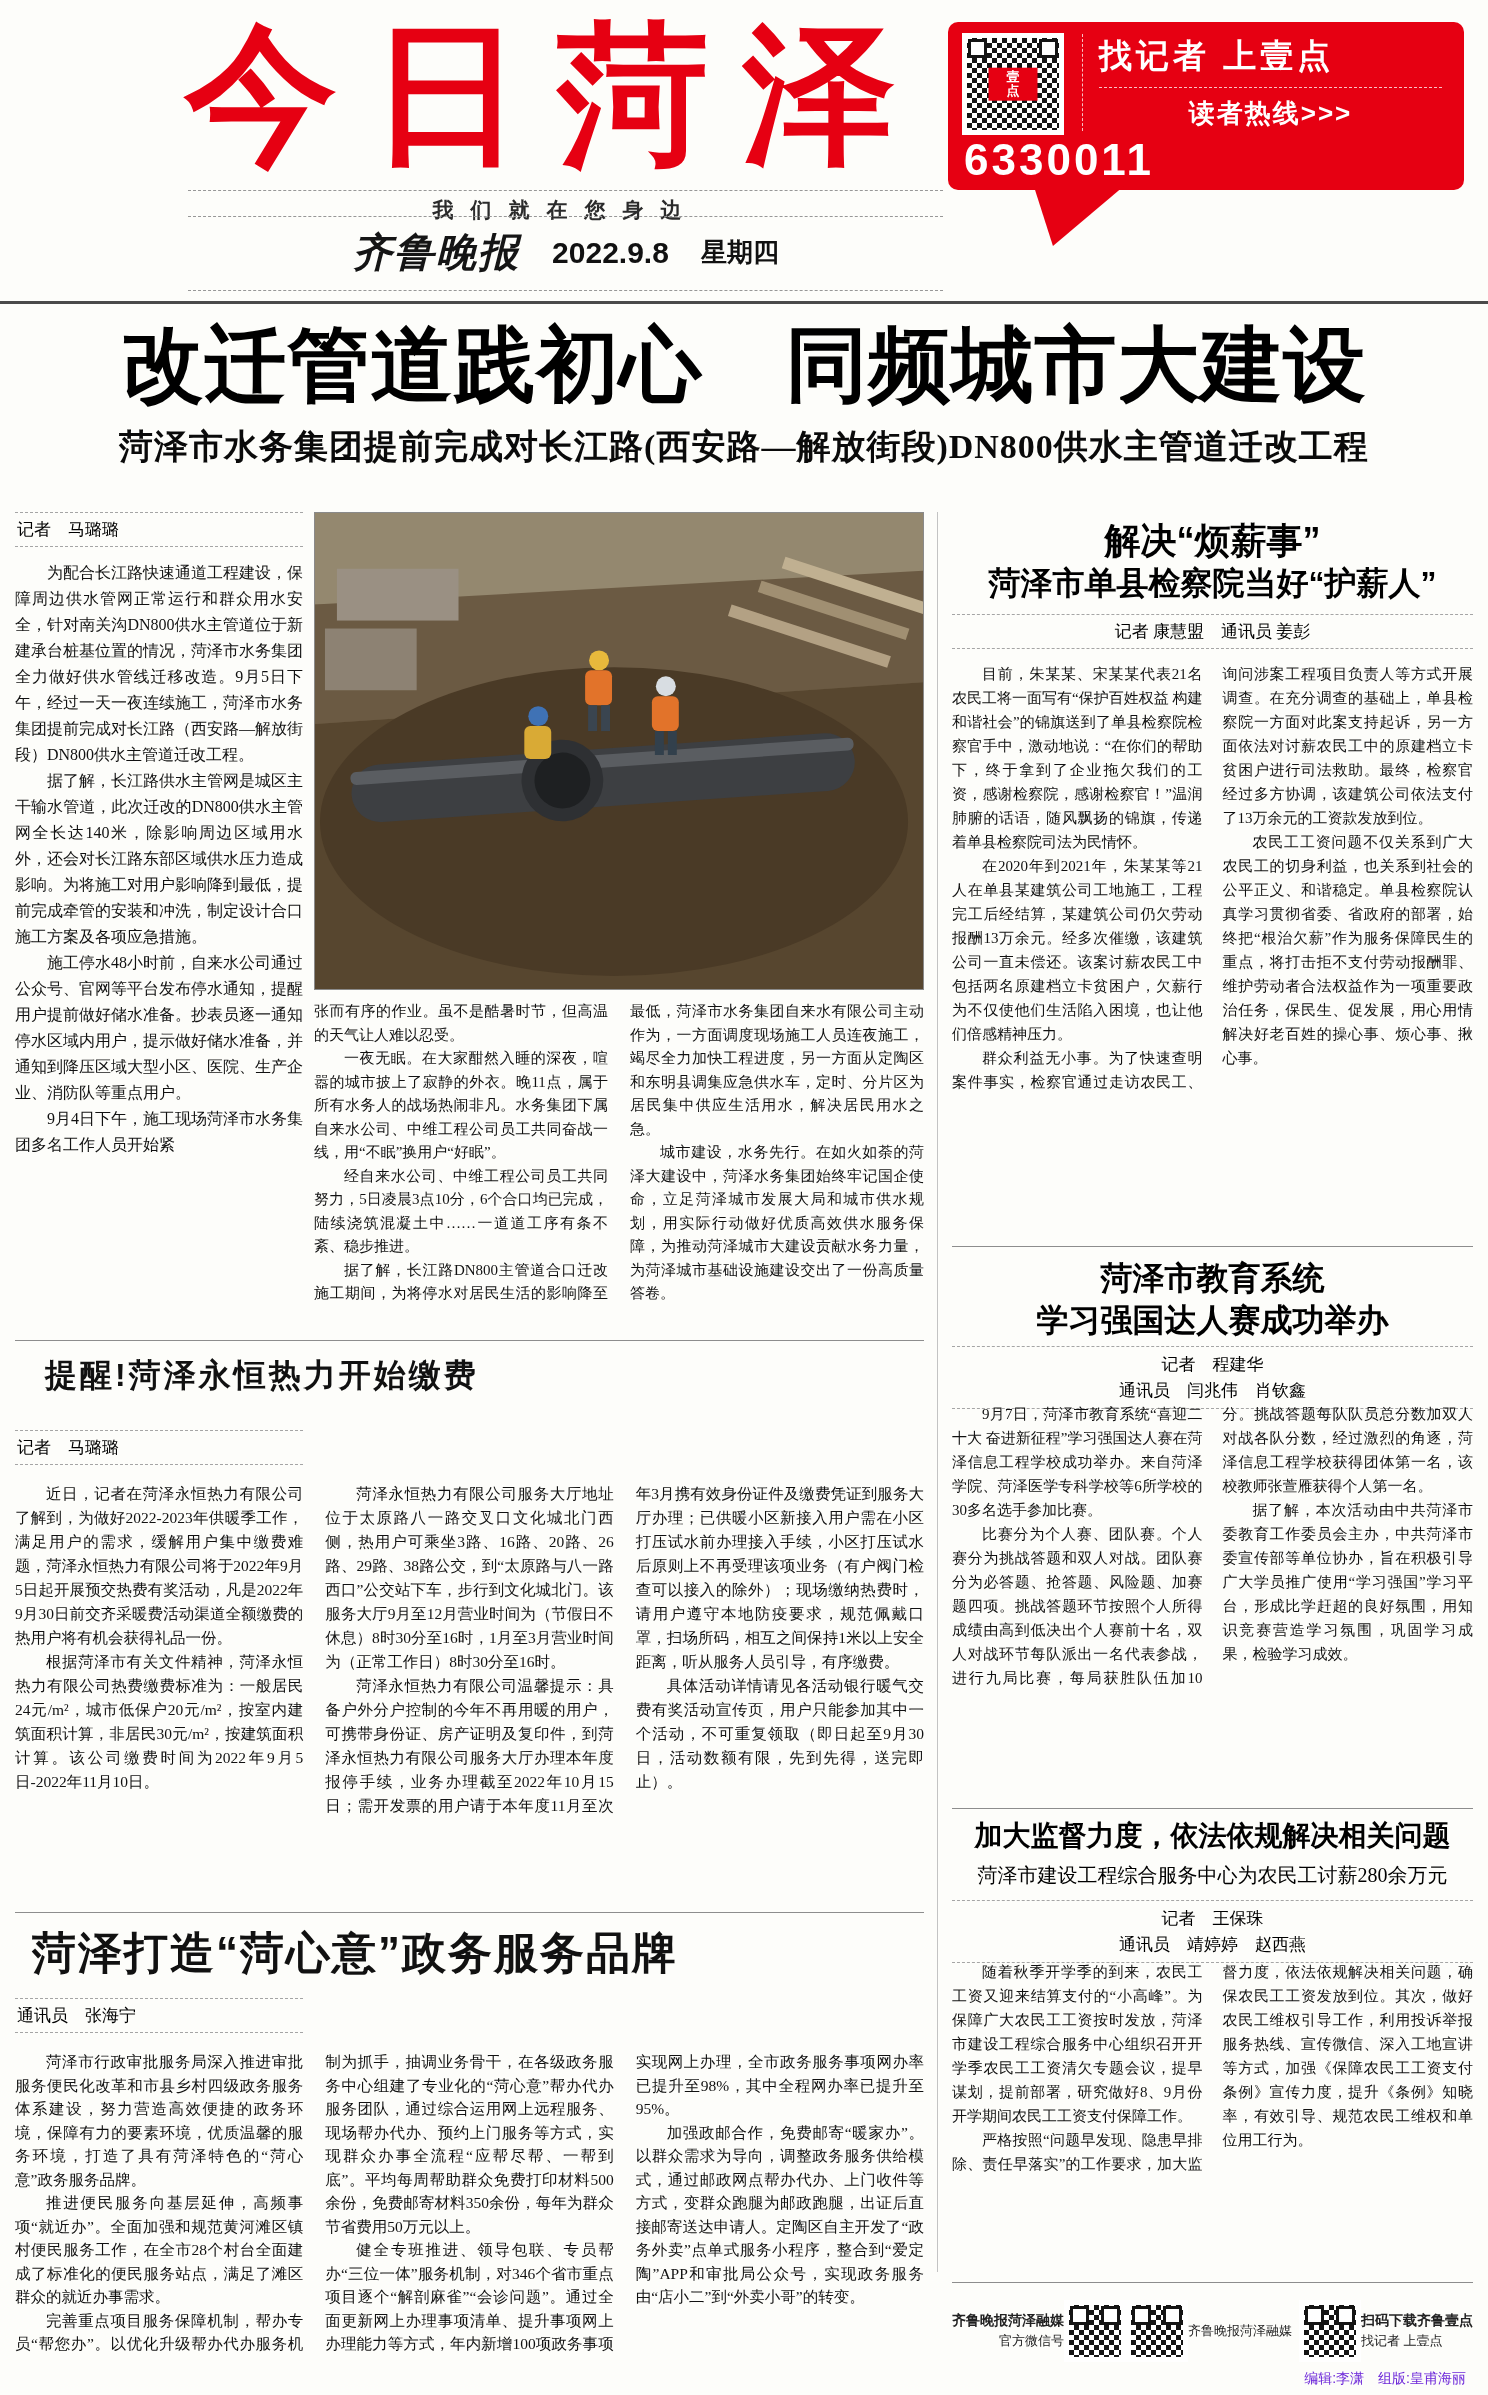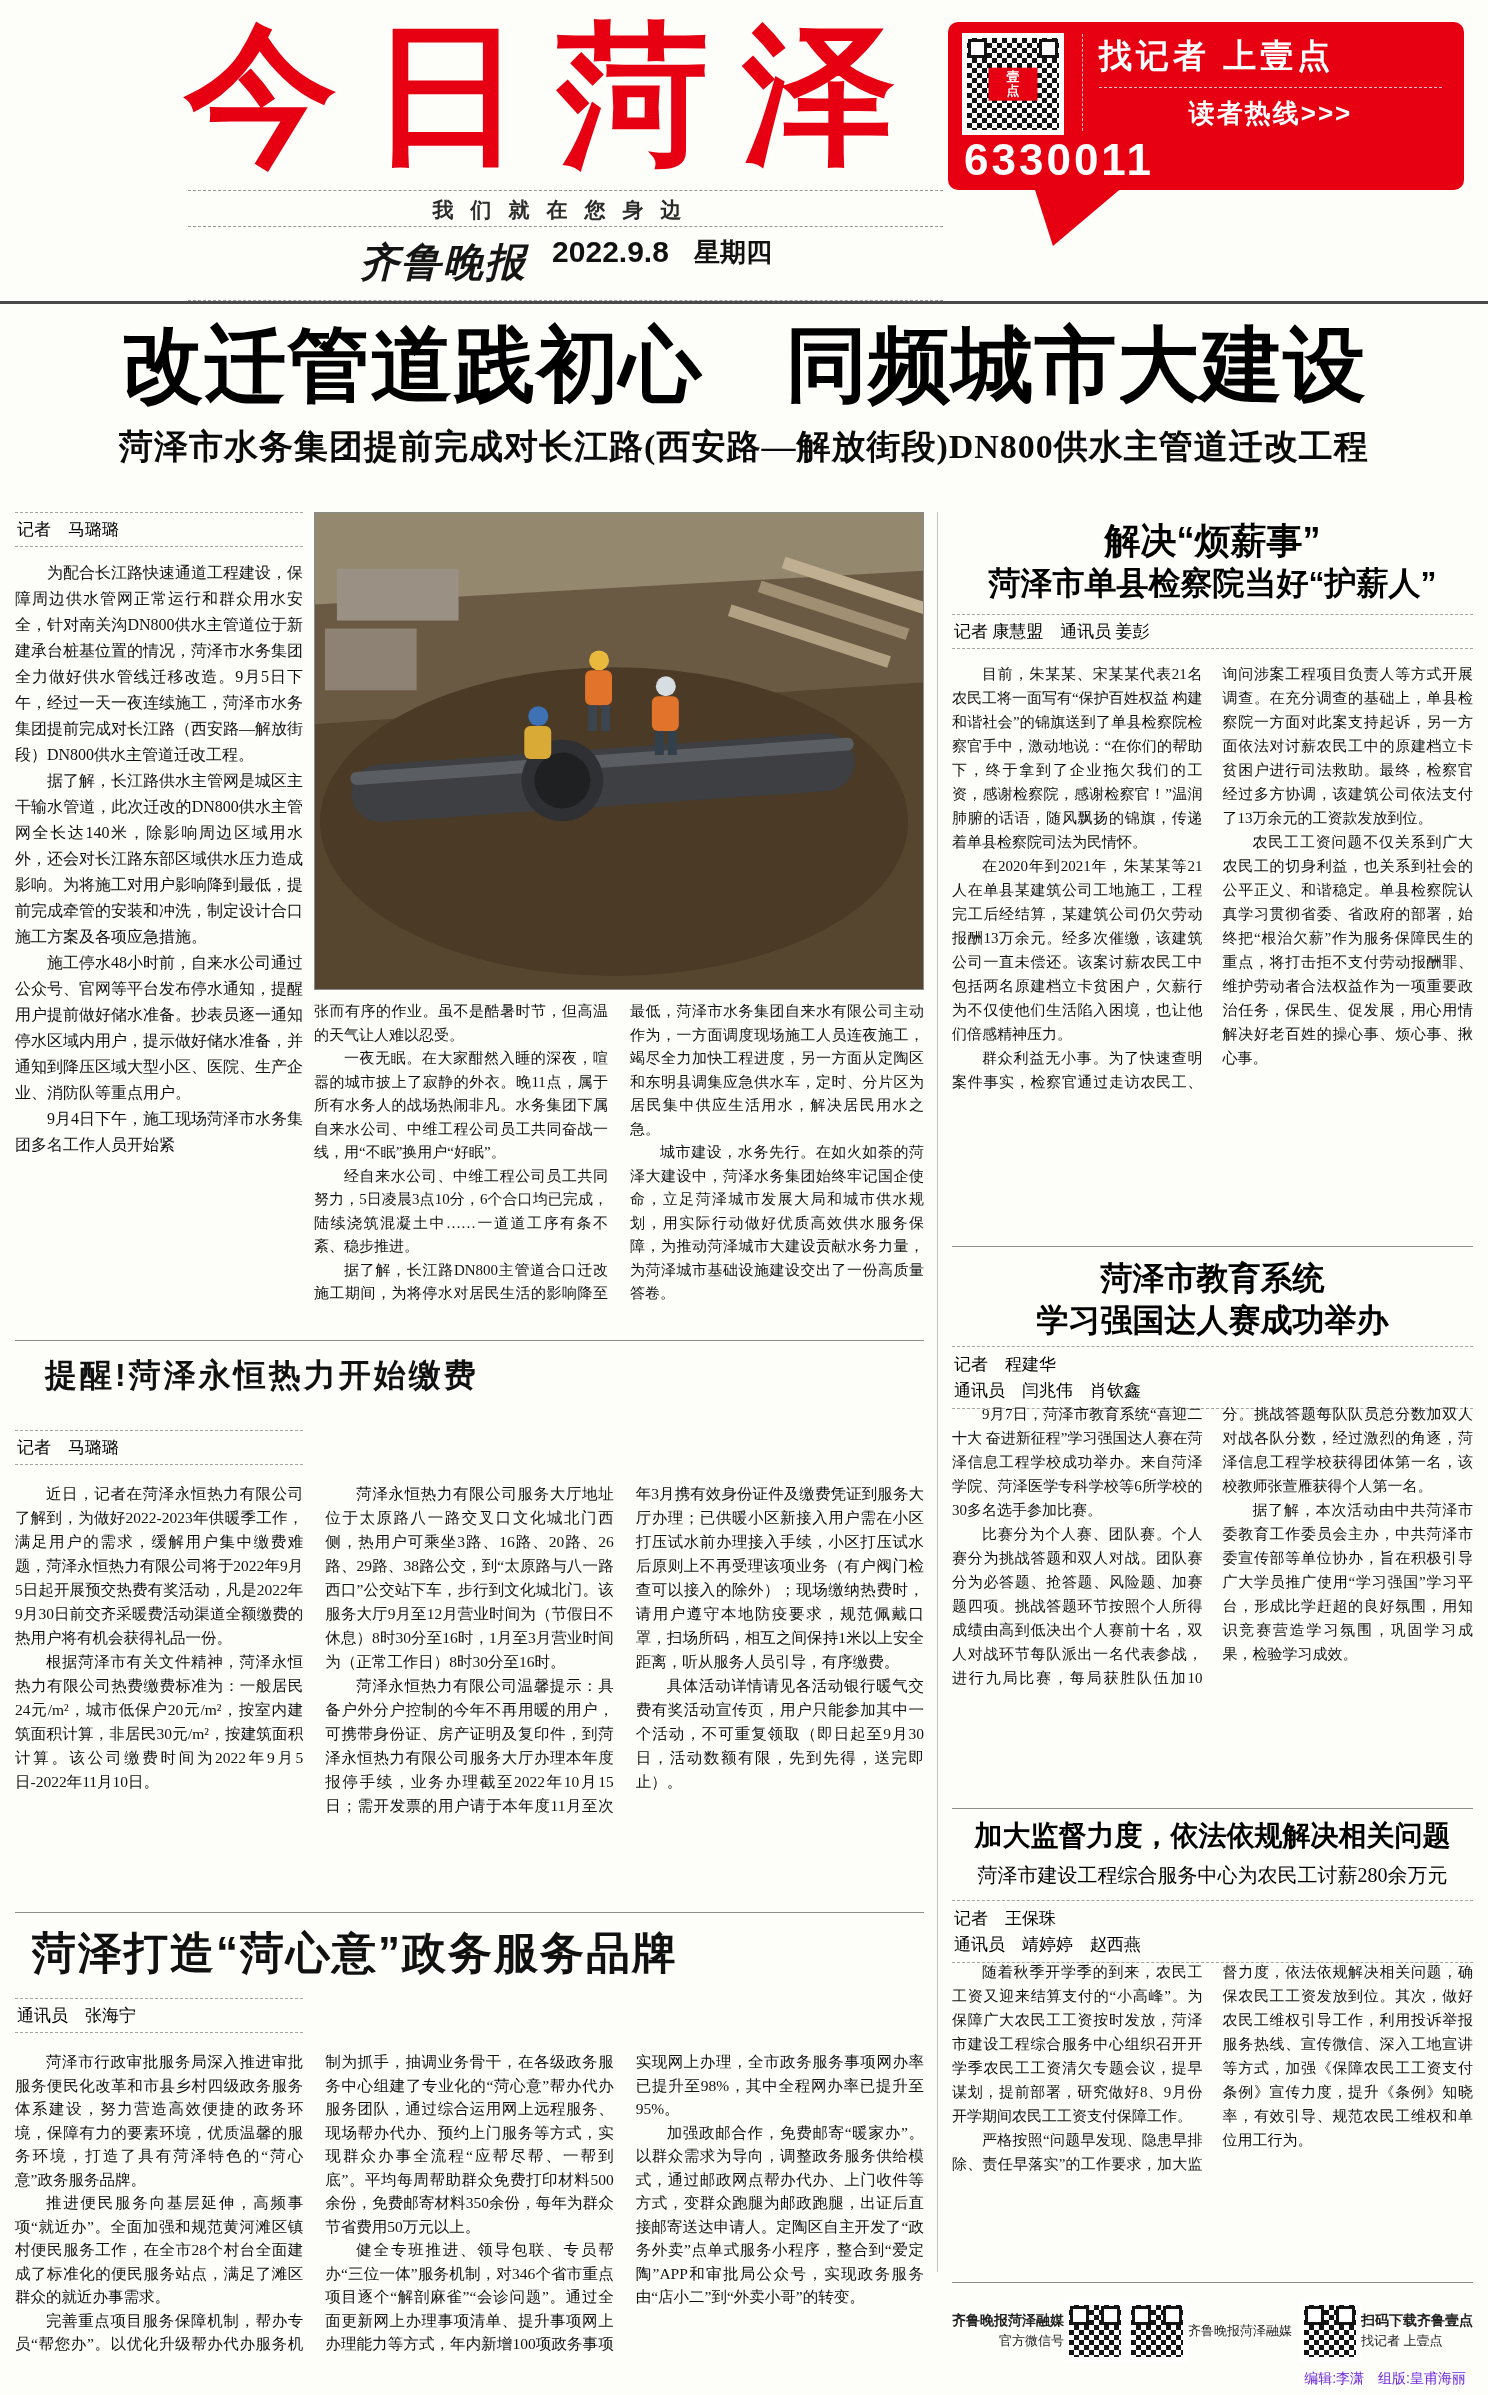--- a/index.html
+++ b/index.html
@@ -8,23 +8,23 @@
   .page { position:relative; width:1488px; height:2395px; margin:0 auto;
           background:#fdfdfa; overflow:hidden; }
 
   
   .masthead { position:absolute; left:185px; top:8px; font-size:152px; line-height:172px;
               font-weight:900; color:var(--brand-red,#e60012);
               font-family:"Liberation Sans", sans-serif; letter-spacing:34px; white-space:nowrap; }
   .slogan-wrap { position:absolute; left:188px; top:190px; width:755px;
                  border-top:1px dashed #979797; padding:5px 0 4px; text-align:center; }
   .slogan { font-size:21px; letter-spacing:17px; font-weight:600; color:#2b2b2b; }
-  .date-row { position:absolute; left:188px; top:226px; width:755px;
+  .date-row { position:absolute; left:188px; top:216px; width:755px;
               border-top:1px dashed #979797; border-bottom:1px dashed #979797;
-              padding:8px 0 10px; display:flex; align-items:flex-start; justify-content:center; gap:25px; }
+              padding:8px 0 10px; display:flex; align-items:center; justify-content:center; gap:32px; }
   .brand-logo { font-size:40px; font-weight:900; font-style:italic; color:#151515;
                 font-family:"Liberation Serif", serif; letter-spacing:2px; }
   .pub-date { font-size:30px; font-weight:700; font-family:"Liberation Sans", sans-serif; }
   .weekday { font-size:26px; font-weight:600; }
 
   .bubble { position:absolute; left:948px; top:22px; width:516px; height:168px;
             background:var(--brand-red,#e60012); border-radius:10px; color:#fff; }
   .bubble-tail { position:absolute; left:1028px; top:186px; width:96px; height:60px;
                  background:var(--brand-red,#e60012); clip-path:polygon(6% 0, 100% 0, 26% 100%); }
   .qr { position:relative; background:conic-gradient(#141414 25%, #fff 0 50%, #141414 0 75%, #fff 0) 0 0 / 10px 10px;
@@ -50,21 +50,21 @@
 
   
   .lead-head { position:absolute; left:20px; top:320px; width:1448px; text-align:center; }
   .lead-h1 { font-size:82px; font-weight:900; letter-spacing:1px; color:#000;
              font-family:"Liberation Sans", sans-serif; line-height:1.1; }
   .lead-sub { margin-top:14px; font-size:34px; font-weight:700; letter-spacing:1px; color:#0a0a0a; }
 
   
   .byline { font-size:17px; color:#000; padding:5px 2px;
             border-top:1px dashed #a5a5a5; border-bottom:1px dashed #a5a5a5; }
-  .byline.center { }
+  .byline.center { text-align:center; }
   .body-text p { text-indent:2em; text-align:justify; margin:0; }
   .cont > p:first-child { text-indent:0; }
   .vrule { position:absolute; left:937px; top:512px; width:1px; height:1760px; background:#c3c3c3; }
   .hdiv { position:absolute; height:1px; background:#8d8d8d; }
 
   
   .lead-byline { position:absolute; left:15px; top:512px; width:288px; }
   .lead-col1 { position:absolute; left:15px; top:560px; width:288px; height:768px; overflow:hidden;
                font-size:16px; line-height:26px; }
   .photo { position:absolute; left:314px; top:512px; width:610px; height:478px;

